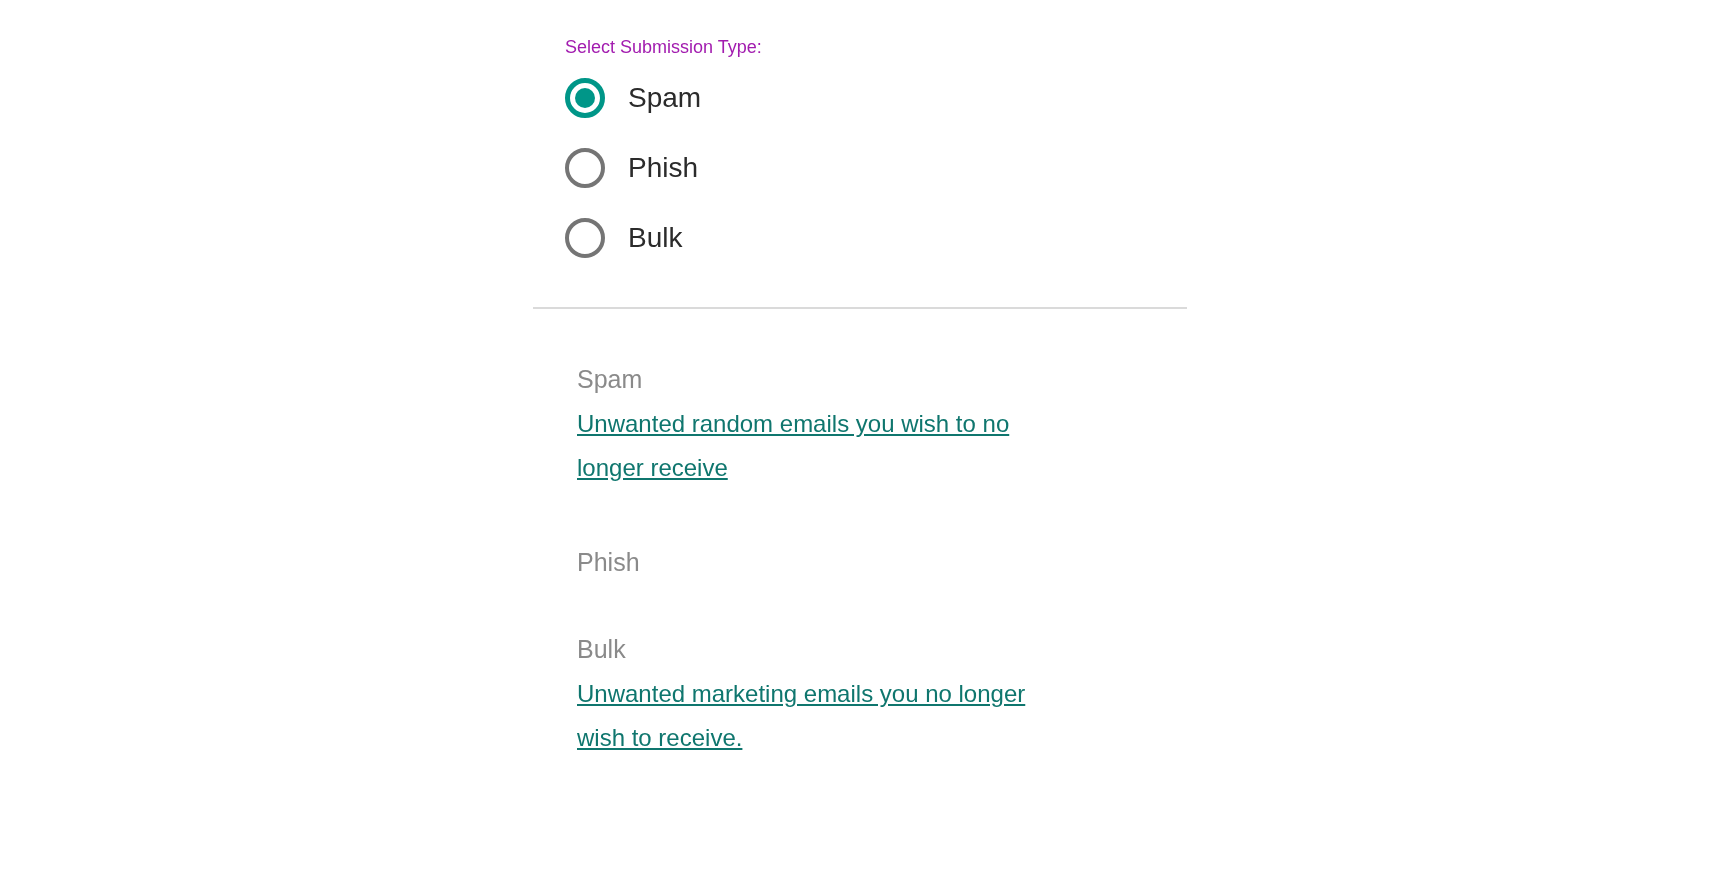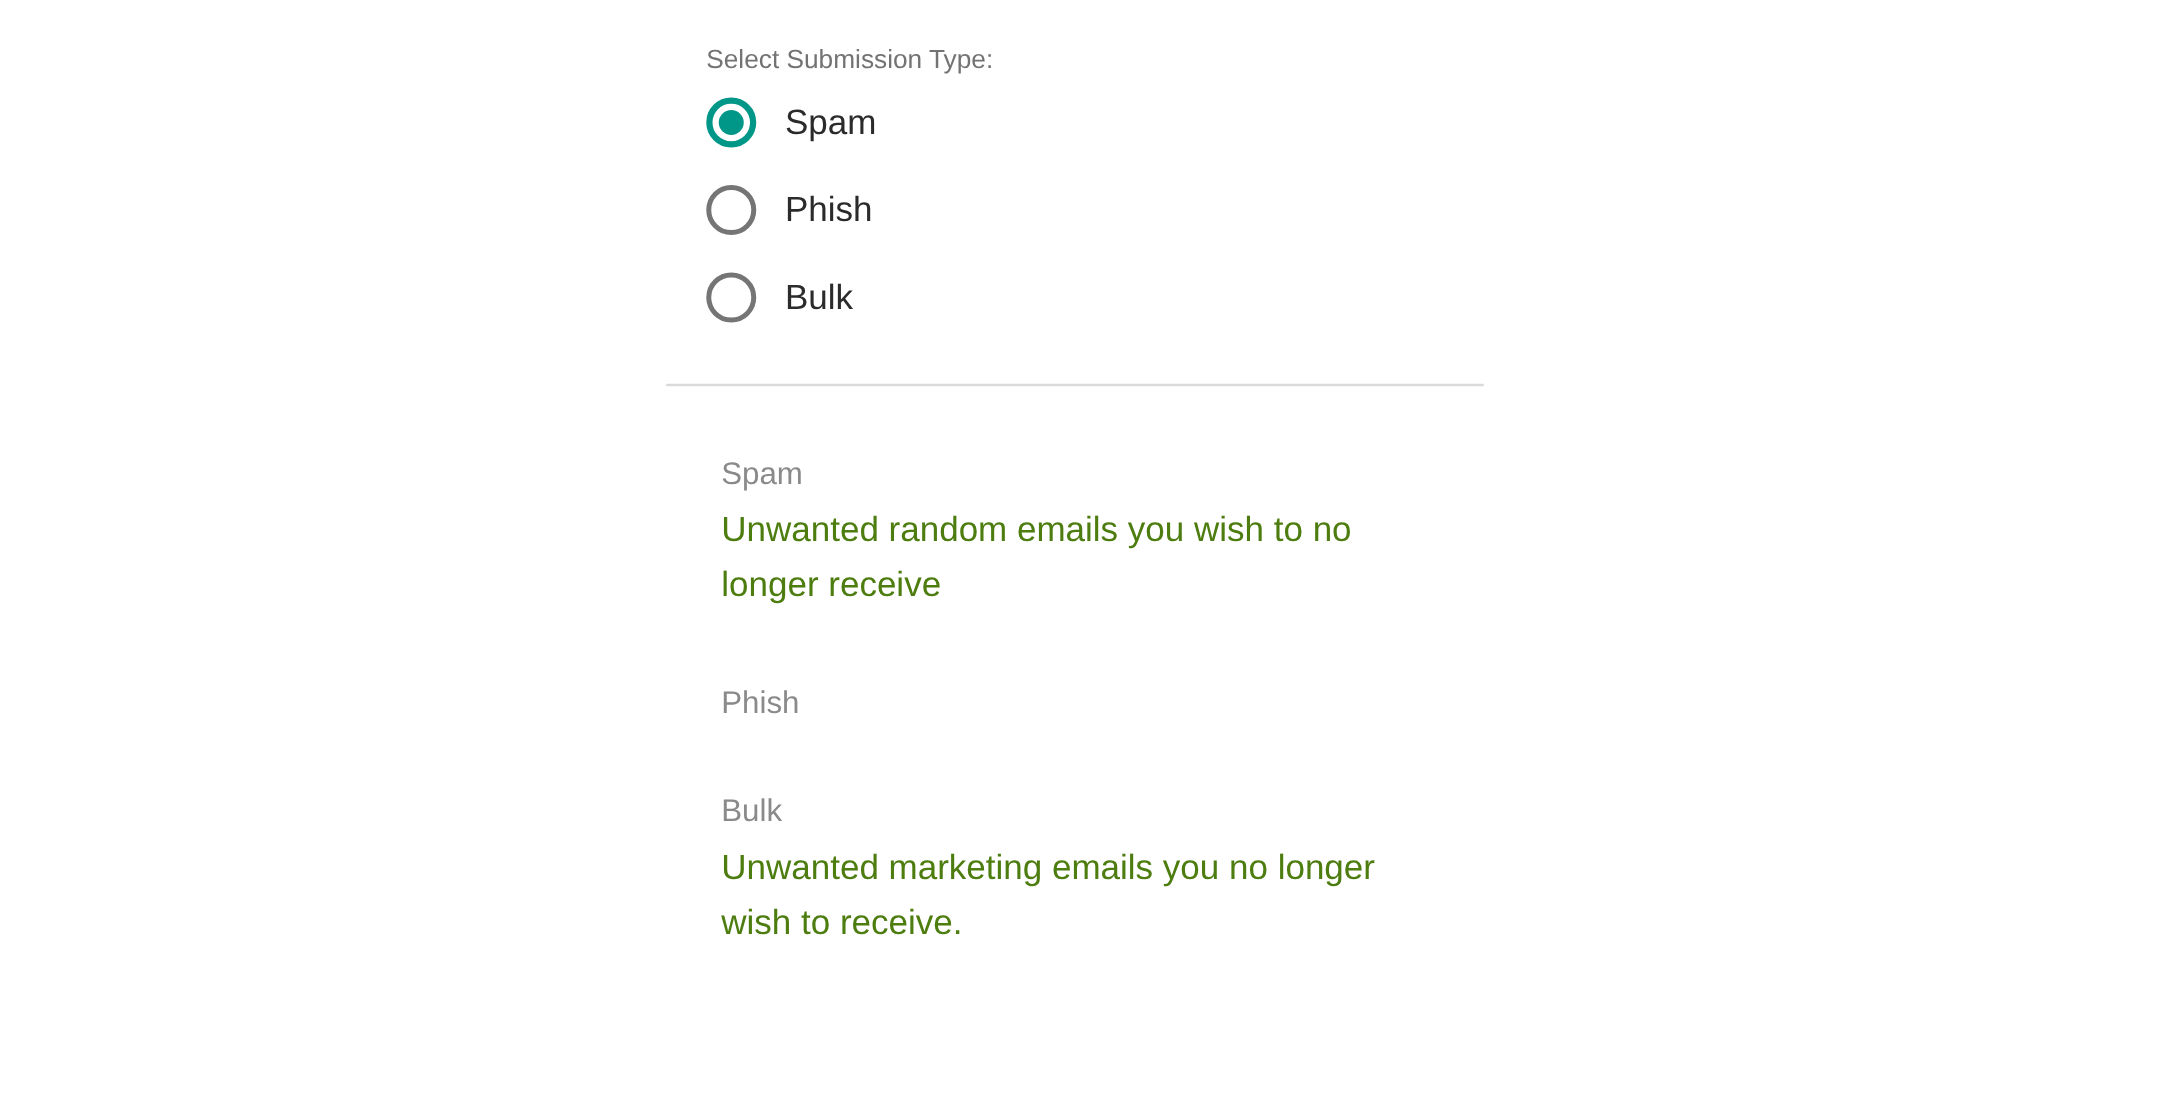--- a/index.html
+++ b/index.html
@@ -15,22 +15,22 @@
     left: 533px;
     top: 0;
     width: 654px;
   }
   
   .form-section {
     padding-left: 32px;
     padding-top: 33px;
   }
   .form-label {
-    font-size: 21px;
-    color: #737373;
+    font-size: 18px;
+    color: #a21caf;
     line-height: 29px;
   }
   .radio-row {
     display: flex;
     align-items: center;
     gap: 23px;
     margin-top: 30px;
     height: 40px;
     cursor: pointer;
   }
@@ -76,24 +76,25 @@
   .desc-section {
     margin-bottom: 57px;
   }
   .desc-term {
     font-size: 25px;
     color: #8a8a8a;
     line-height: 30px;
     margin-bottom: 8px;
   }
   .desc-definition {
-    font-size: 28px;
-    color: #4d7c0f;
+    font-size: 24px;
+    color: #0f766e;
     line-height: 44px;
     white-space: pre-line;
+    text-decoration: underline;
   }
 </style>
 </head>
 <body>
 
 <div class="content-column">
 
   <div class="form-section">
     <div class="form-label">Select Submission Type:</div>
 

